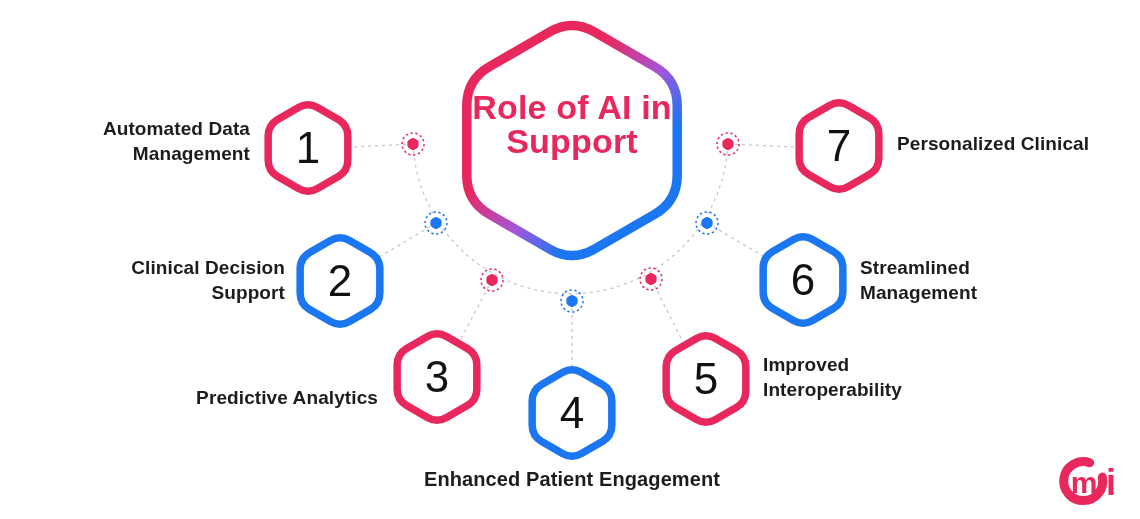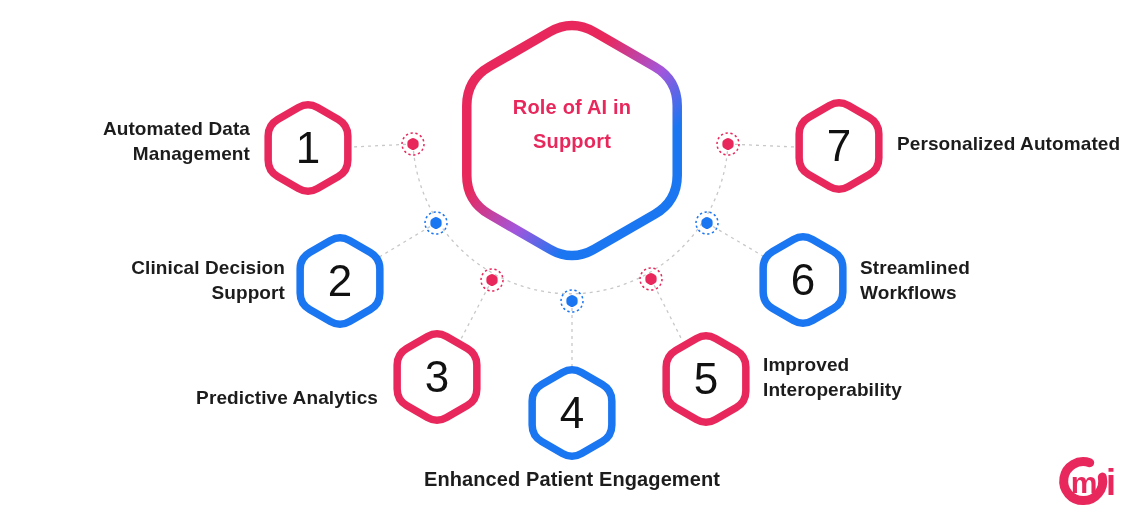--- a/index.html
+++ b/index.html
@@ -12,21 +12,21 @@
   .canvas{position:relative;width:1140px;height:519px;background:var(--bg);overflow:hidden;}
   .canvas svg.base{position:absolute;left:0;top:0;}
   .label{position:absolute;font-size:19px;font-weight:700;color:var(--ink);line-height:25px;letter-spacing:.1px;}
   .label.right{text-align:right;}
   .label.left{text-align:left;}
   .label.center{text-align:center;}
   .nowrap{white-space:nowrap;}
   .num{position:absolute;width:80px;height:92px;display:flex;align-items:center;justify-content:center;
        font-size:44px;font-weight:500;color:#111;}
   .title{position:absolute;left:442px;top:90px;width:260px;text-align:center;
-         font-size:20px;font-weight:700;line-height:34px;color:var(--crimson);letter-spacing:.2px;}
+         font-size:34px;font-weight:700;line-height:34px;color:var(--crimson);letter-spacing:.2px;}
   .hex{fill:#fff;stroke-linejoin:round;}
   .hex.small{stroke-width:7.5;}
   .hex.crimson{stroke:var(--crimson);}
   .hex.blue{stroke:var(--blue);}
   .hex.center-hex{stroke-width:9.5;fill:#fff;}
   .conn{fill:none;stroke:var(--gray);stroke-width:1.3;stroke-dasharray:3 4;}
   .node-dot.crimson{fill:var(--crimson);}
   .node-dot.blue{fill:var(--blue);}
   .node-ring{fill:none;stroke-width:1.5;stroke-dasharray:2.3 2.6;}
   .node-ring.crimson{stroke:var(--crimson);}
@@ -111,22 +111,22 @@
   <div class="num" style="left:532px;top:367px;">4</div>
   <div class="num" style="left:666px;top:333px;">5</div>
   <div class="num" style="left:763px;top:234px;">6</div>
   <div class="num" style="left:799px;top:100px;">7</div>
 
   <div class="label right" style="right:855px;top:255px;width:200px;">Clinical Decision Support</div>
   <div class="label right" style="right:890px;top:116px;width:200px;">Automated Data Management</div>
   <div class="label right nowrap" style="right:762px;top:365px;margin-top:20px;">Predictive Analytics</div>
   <div class="label center nowrap" style="left:372px;top:467px;width:400px;font-size:20px;">Enhanced Patient Engagement</div>
   <div class="label left" style="left:763px;top:352px;width:170px;">Improved Interoperability</div>
-  <div class="label left" style="left:860px;top:255px;width:150px;">Streamlined Workflows</div>
-  <div class="label left nowrap" style="left:897px;top:131px;">Personalized Automated</div>
+  <div class="label left" style="left:860px;top:255px;width:150px;">Streamlined Management</div>
+  <div class="label left nowrap" style="left:897px;top:131px;">Personalized Clinical</div>
 
   <svg class="logo" width="82" height="64" viewBox="0 0 82 64">
     <path d="M 46.3 27.1 A 19.5 19.5 0 1 1 33.7 12.7" fill="none" style="stroke:var(--crimson)" stroke-width="9" stroke-linecap="round"></path>
     <text x="28" y="43" font-size="30" text-anchor="middle">m</text>
     <text x="50" y="45" font-size="36">i</text>
   </svg>
 
 </div>
 
 </body></html>

